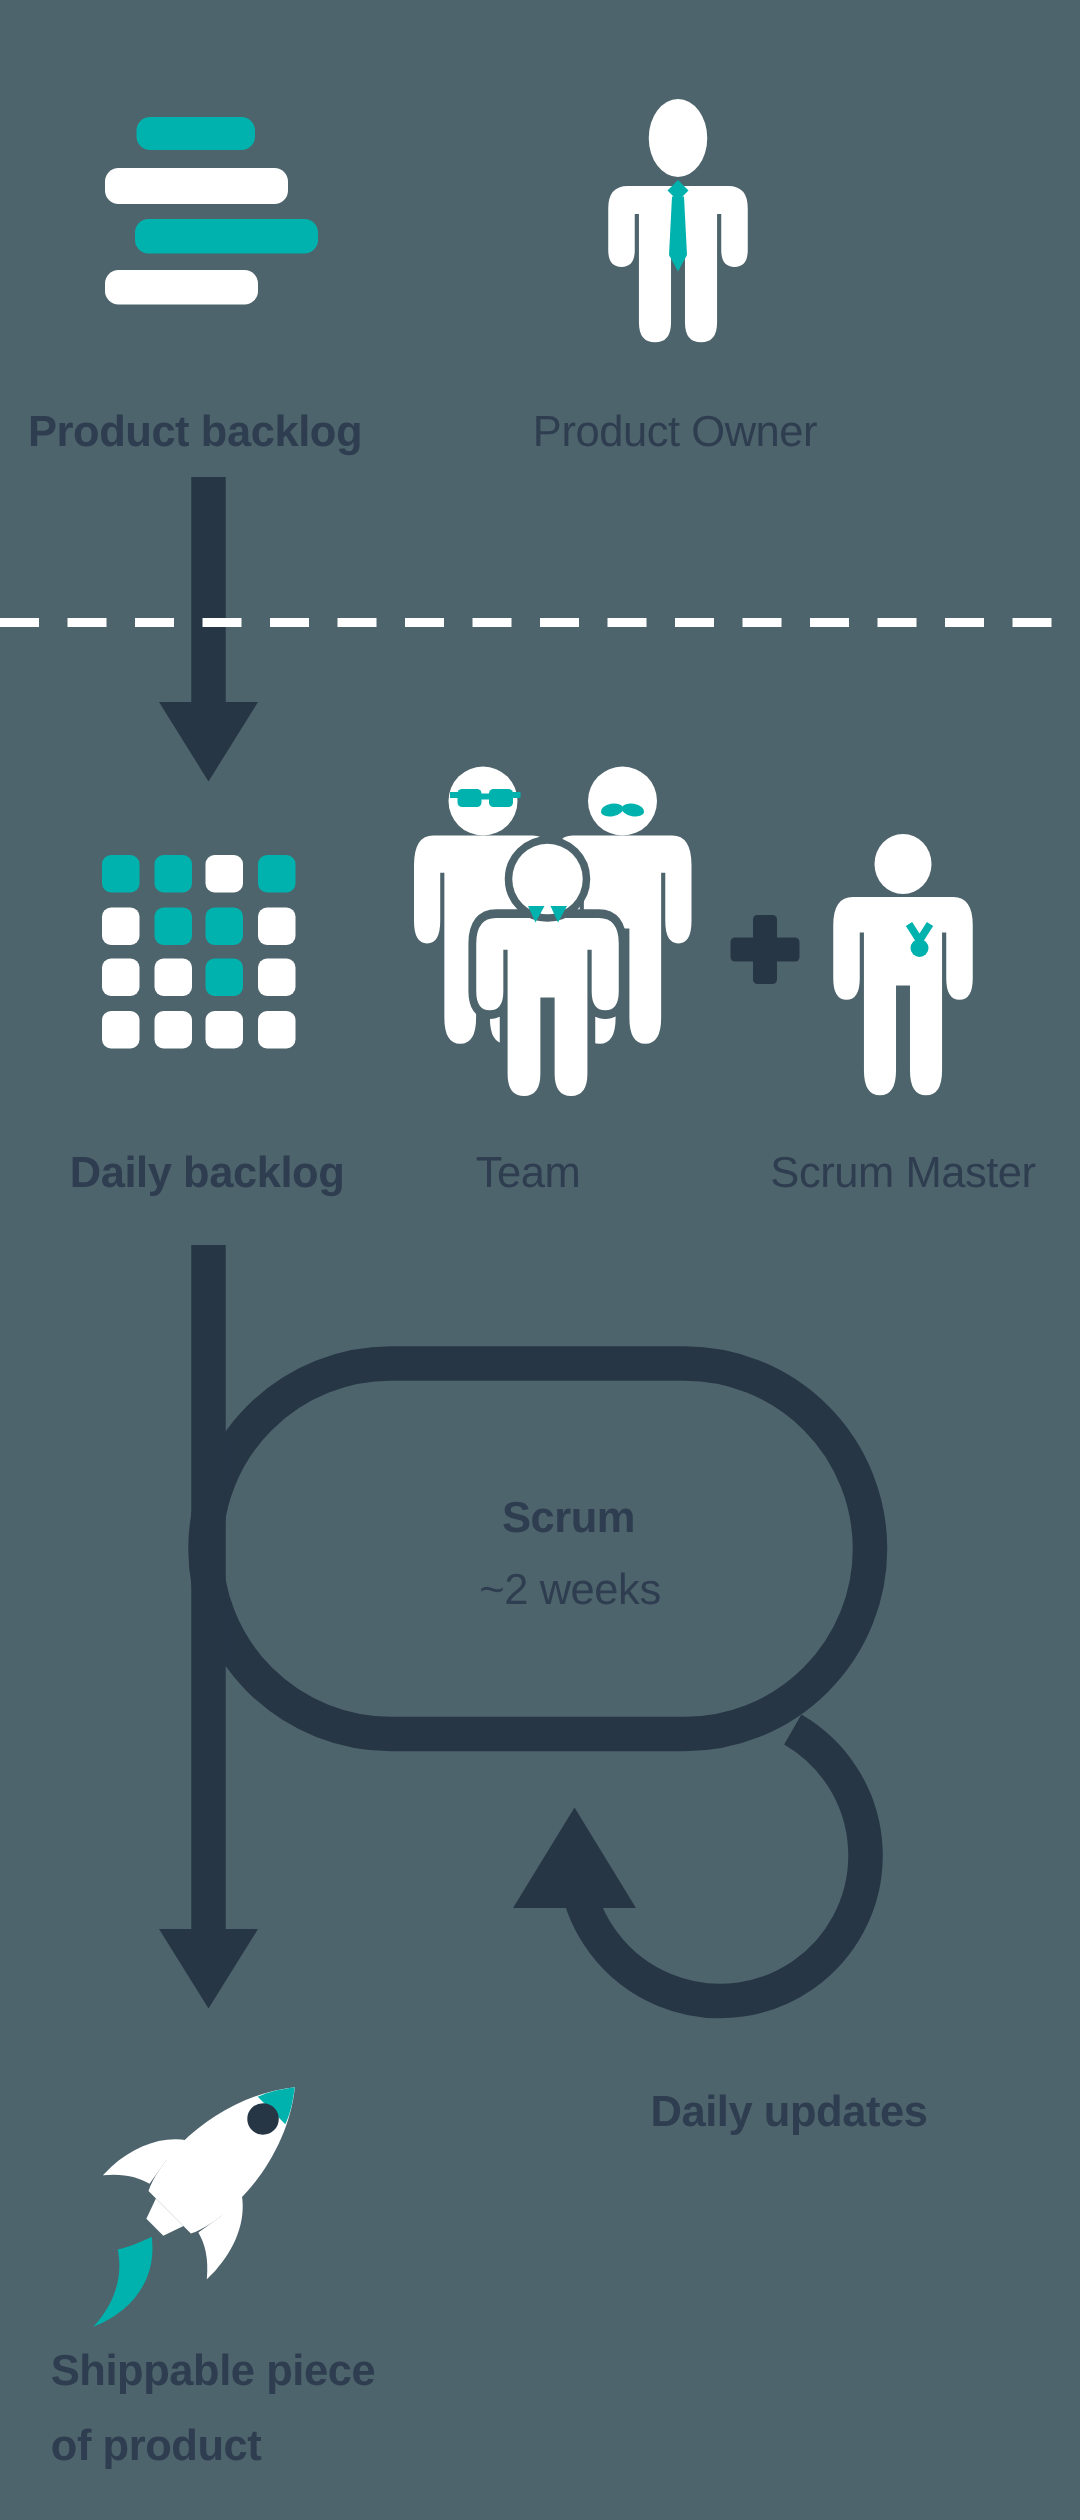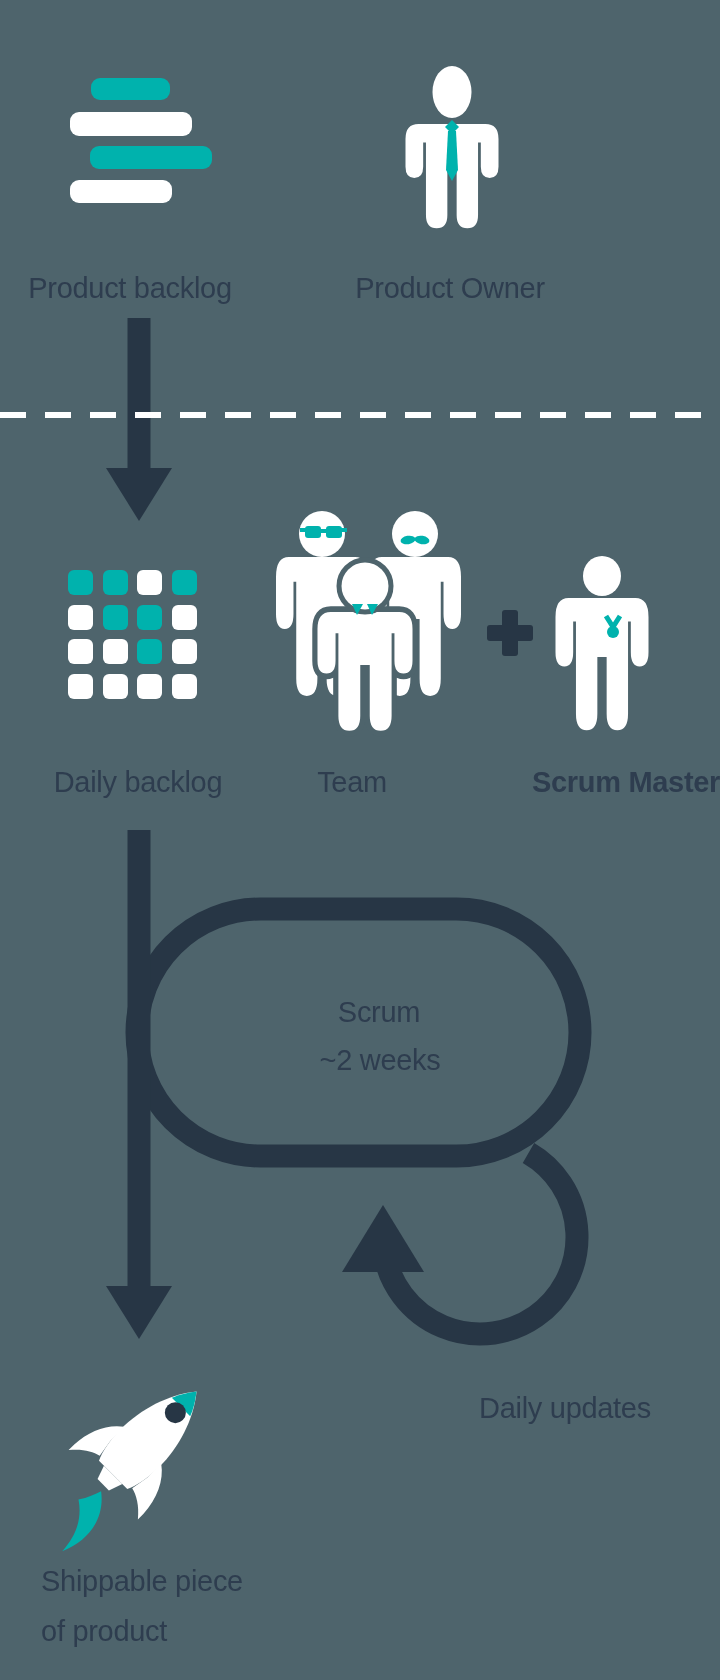--- a/index.html
+++ b/index.html
@@ -12,21 +12,21 @@
   }
   svg.scene{position:absolute;left:0;top:0;}
   .f-teal{fill:var(--teal);}
   .f-white{fill:var(--white);}
   .f-navy{fill:var(--navy);}
   .s-navy{stroke:var(--navy);fill:none;}
   .label{
     position:absolute;transform:translateX(-50%);
     color:var(--text);font-size:29px;white-space:nowrap;letter-spacing:-0.3px;
   }
-  .bold{font-weight:normal;}
+  .bold{font-weight:bold;}
   .two-line{line-height:50px;}
 </style>
 </head>
 <body>
 
 <div class="canvas">
 
   <svg class="scene" width="720" height="1680" viewBox="0 0 720 1680">
     <defs>
       <path id="person-body" d="M -36,0 Q -50,0 -50,16 L -50,46 Q -50,58 -40.5,58 Q -31,58 -31,46 L -31,20 L -28,20 L -28,98 Q -28,112 -16.5,112 Q -5,112 -5,98 L -5,50 L 5,50 L 5,98 Q 5,112 16.5,112 Q 28,112 28,98 L 28,20 L 31,20 L 31,46 Q 31,58 40.5,58 Q 50,58 50,46 L 50,16 Q 50,0 36,0 Z"></path>
@@ -130,25 +130,25 @@
       <circle cx="0" cy="-50" r="10.5" class="f-navy"></circle>
       <path d="M 3,58 C 24,74 30,100 18,128 C 17,106 8,90 -7,80 C -2,72 1,64 3,58 Z" class="f-teal"></path>
     </g>
   </svg>
 
   <div class="label bold" style="left:130px;top:272px;">Product backlog</div>
   <div class="label" style="left:450px;top:272px;text-align:center;">Product Owner</div>
 
   <div class="label bold" style="left:138px;top:766px;">Daily backlog</div>
   <div class="label" style="left:352px;top:766px;">Team</div>
-  <div class="label" style="left:626px;top:766px;font-weight:bold;">Scrum Master</div>
+  <div class="label" style="left:602px;top:766px;">Scrum Master</div>
 
   <div class="label bold" style="left:379px;top:996px;">Scrum</div>
   <div class="label" style="left:380px;top:1044px;">~2 weeks</div>
 
-  <div class="label bold" style="left:526px;top:1392px;margin-left:39px;">Daily updates</div>
+  <div class="label bold" style="left:526px;top:1392px;">Daily updates</div>
 
   <div class="label bold two-line" style="left:142px;top:1556px;">
     <div>Shippable piece</div>
     <div>of product</div>
   </div>
 
 </div>
 
 </body></html>

